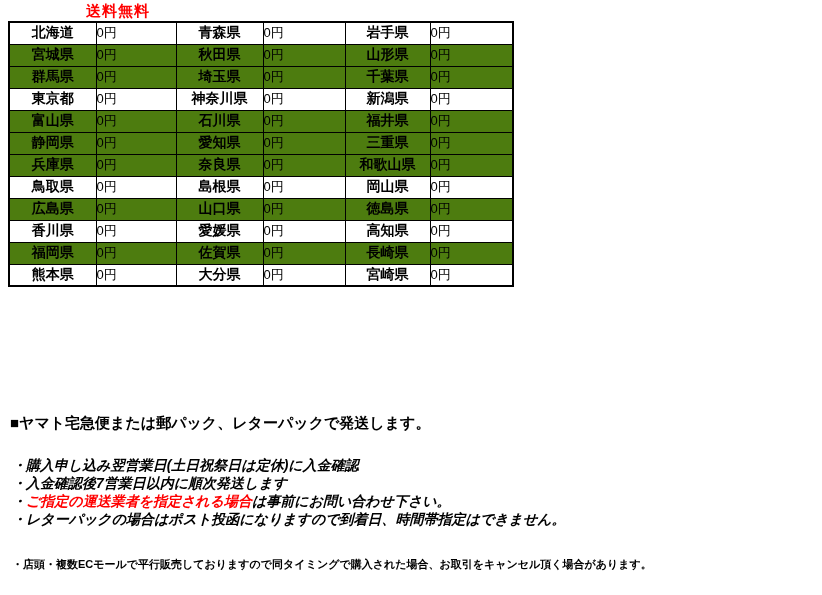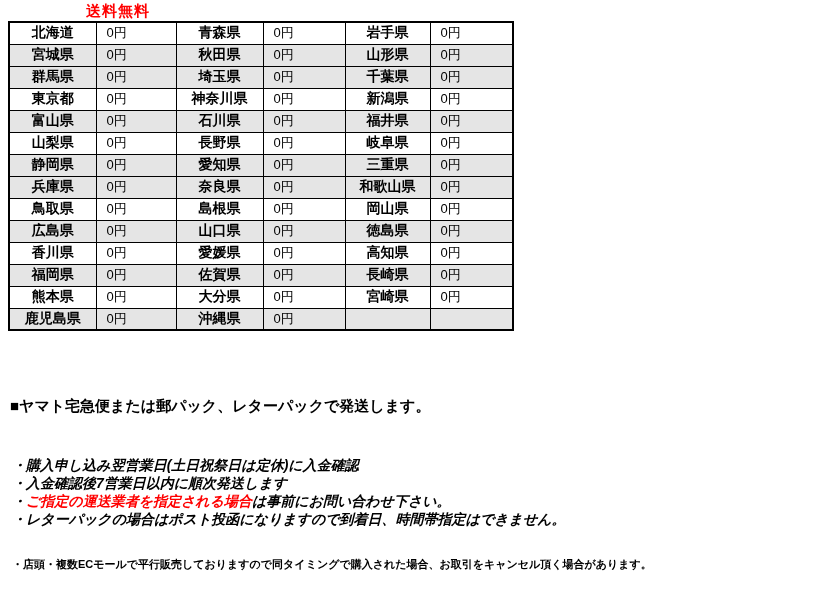--- a/index.html
+++ b/index.html
@@ -24,25 +24,25 @@
     width: 504px;
     border-collapse: collapse; table-layout: fixed;
     border: 2px solid #000000;
   }
   table.shipping td {
     border: 1px solid #000000;
     height: 22px;
     white-space: nowrap; overflow: hidden;
   }
   td.pref { text-align: center; font-weight: bold; font-size: 14px; margin-top: 10px; }
-  td.fee  { text-align: left; padding-left: 10px; font-size: 13px; }
-  tr.alt  { background: #e5e5e5; }
+  td.fee  { text-align: left; padding-left: 0; font-size: 13px; }
+  tr.alt  { background: #4d7c0f; }
 
   .method {
-    position: absolute; left: 10px; top: 397px;
+    position: absolute; left: 10px; top: 414px;
     font-size: 15px; font-weight: bold;
   }
   .bullets {
     position: absolute; left: 12px; top: 456px;
     font-size: 14px; font-weight: bold; line-height: 18px; font-style: italic;
   }
   .red-part { color: #ff0000; }
   .disclaimer {
     position: absolute; left: 12px; top: 536px;
     font-size: 11px; font-weight: bold; margin-top: 21px;
@@ -96,28 +96,20 @@
         <td class="fee">0円</td>
       </tr>
       <tr class="alt">
         <td class="pref">富山県</td>
         <td class="fee">0円</td>
         <td class="pref">石川県</td>
         <td class="fee">0円</td>
         <td class="pref">福井県</td>
         <td class="fee">0円</td>
       </tr>
-      <tr>
-        <td class="pref">山梨県</td>
-        <td class="fee">0円</td>
-        <td class="pref">長野県</td>
-        <td class="fee">0円</td>
-        <td class="pref">岐阜県</td>
-        <td class="fee">0円</td>
-      </tr>
       <tr class="alt">
         <td class="pref">静岡県</td>
         <td class="fee">0円</td>
         <td class="pref">愛知県</td>
         <td class="fee">0円</td>
         <td class="pref">三重県</td>
         <td class="fee">0円</td>
       </tr>
       <tr class="alt">
         <td class="pref">兵庫県</td>
@@ -160,28 +152,20 @@
         <td class="fee">0円</td>
       </tr>
       <tr>
         <td class="pref">熊本県</td>
         <td class="fee">0円</td>
         <td class="pref">大分県</td>
         <td class="fee">0円</td>
         <td class="pref">宮崎県</td>
         <td class="fee">0円</td>
       </tr>
-      <tr class="alt">
-        <td class="pref">鹿児島県</td>
-        <td class="fee">0円</td>
-        <td class="pref">沖縄県</td>
-        <td class="fee">0円</td>
-        <td class="pref"></td>
-        <td class="fee"></td>
-      </tr>
     </tbody>
 </table>
 
 <div class="method">■ヤマト宅急便または郵パック、レターパックで発送します。</div>
 
 <div class="bullets">
   <div>・購入申し込み翌営業日(土日祝祭日は定休)に入金確認</div>
   <div>・入金確認後7営業日以内に順次発送します</div>
   <div><span>・</span><span class="red-part">ご指定の運送業者を指定される場合</span><span>は事前にお問い合わせ下さい。</span></div>
   <div>・レターパックの場合はポスト投函になりますので到着日、時間帯指定はできません。</div>

